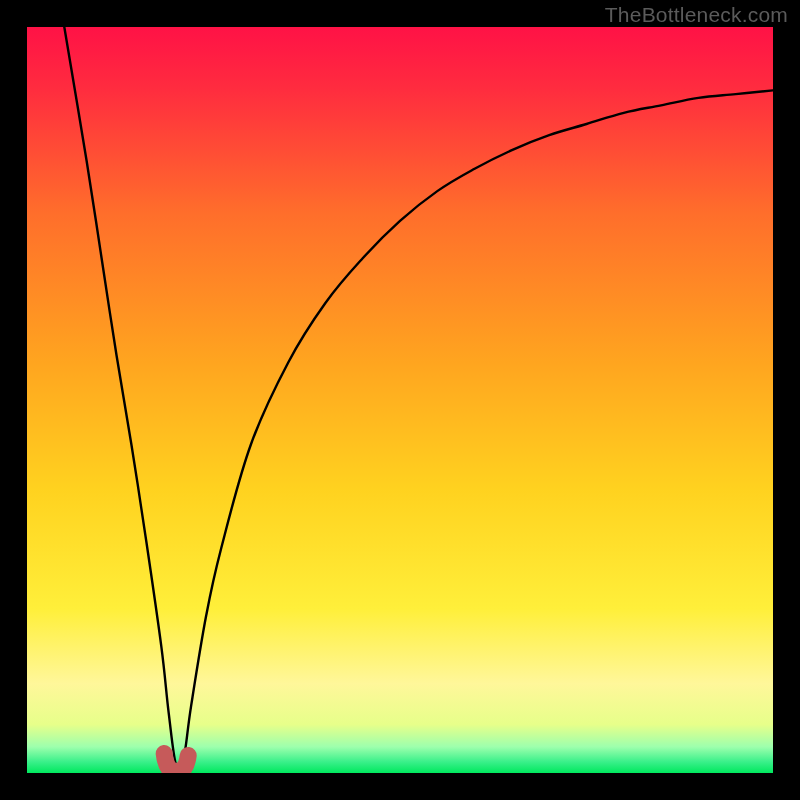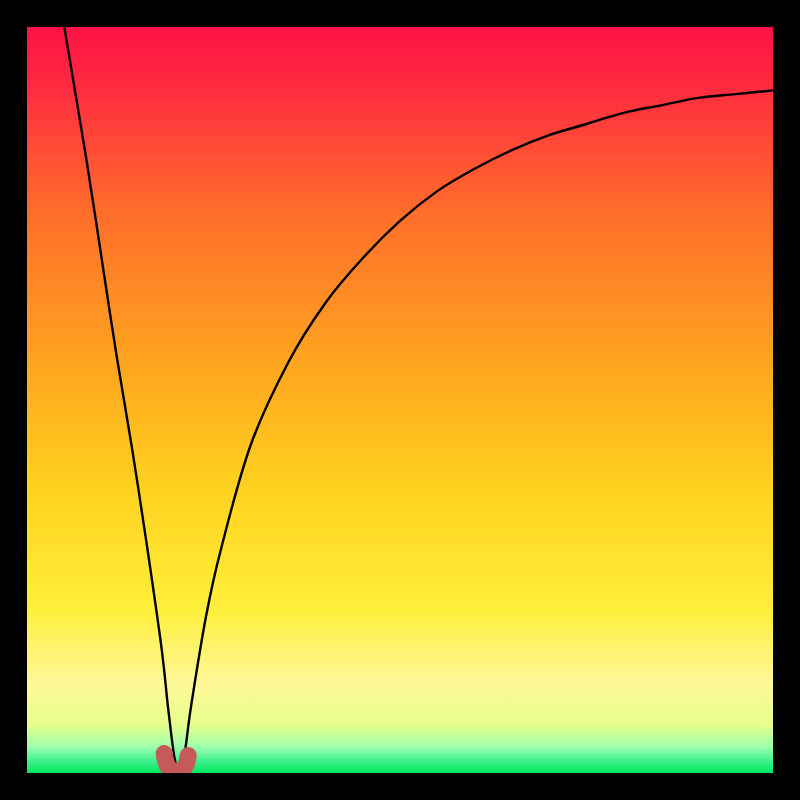--- a/index.html
+++ b/index.html
@@ -69,13 +69,14 @@
     </svg>
 
     <svg class="curve" viewBox="0 0 746 746" preserveAspectRatio="none">
       <path id="curve-path" d="M 37.30 0.00 C 41.33 24.17, 52.97 92.65, 59.68 134.28 C 66.39 175.91, 69.23 196.35, 74.60 231.26 C 79.97 266.17, 84.15 294.67, 89.52 328.24 C 94.89 361.81, 99.07 384.19, 104.44 417.76 C 109.81 451.33, 113.99 478.48, 119.36 514.74 C 124.73 551.00, 130.25 588.30, 134.28 619.18 C 138.31 650.06, 139.05 664.84, 141.74 686.32 C 144.43 707.80, 146.51 730.48, 149.20 738.54 C 151.89 746.60, 153.97 741.82, 156.66 731.08 C 159.35 720.34, 160.09 704.37, 164.12 678.86 C 168.15 653.35, 173.67 617.54, 179.04 589.34 C 184.41 561.14, 185.90 553.08, 193.96 522.20 C 202.02 491.32, 211.71 451.33, 223.80 417.76 C 235.89 384.19, 247.67 361.21, 261.10 335.70 C 274.53 310.19, 284.97 294.82, 298.40 276.02 C 311.83 257.22, 322.27 246.03, 335.70 231.26 C 349.13 216.49, 359.57 206.05, 373.00 193.96 C 386.43 181.87, 396.87 173.52, 410.30 164.12 C 423.73 154.72, 434.17 149.13, 447.60 141.74 C 461.03 134.35, 471.47 129.13, 484.90 123.09 C 498.33 117.05, 508.77 112.87, 522.20 108.17 C 535.63 103.47, 546.07 101.01, 559.50 96.98 C 572.93 92.95, 583.37 89.15, 596.80 85.79 C 610.23 82.43, 620.67 81.02, 634.10 78.33 C 647.53 75.64, 657.97 72.88, 671.40 70.87 C 684.83 68.86, 695.27 68.48, 708.70 67.14 C 722.13 65.80, 739.29 64.08, 746.00 63.41" fill="none" stroke="#000" stroke-width="2.4" stroke-linecap="round" stroke-linejoin="round"></path>
       <path id="marker-path" d="M 137.20 726.54
                  Q 139.20 744.54 149.20 744.54
                  Q 159.20 744.54 161.20 728.54" fill="none" stroke="#c65a5a" stroke-width="17" stroke-linecap="round" stroke-linejoin="round"></path>
     </svg>
   </div>
 
+  <div class="watermark">TheBottleneck.com</div>
 </div>
 
 </body></html>

